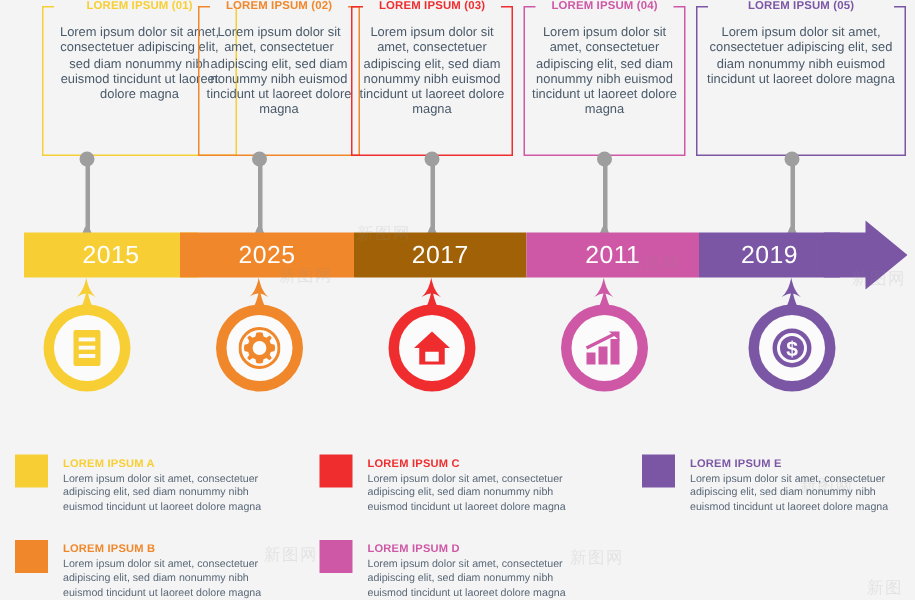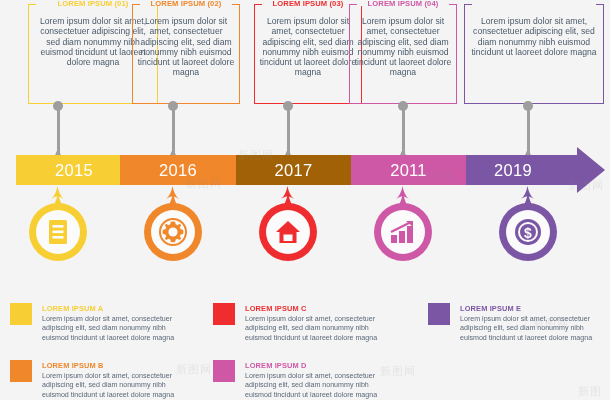--- a/index.html
+++ b/index.html
@@ -154,35 +154,36 @@
      <div class="card-notch"></div>
      <div class="card-title">LOREM IPSUM (01)</div>
      <div class="card-body">Lorem ipsum dolor sit amet, consectetuer adipiscing elit, sed diam nonummy nibh euismod tincidunt ut laoreet dolore magna</div>
       </div>
       <div class="card" style="left: 132px; width: 108px; color: rgb(240, 135, 43);">
         <div class="card-frame"></div>
      <div class="card-notch"></div>
      <div class="card-title">LOREM IPSUM (02)</div>
      <div class="card-body">Lorem ipsum dolor sit amet, consectetuer adipiscing elit, sed diam nonummy nibh euismod tincidunt ut laoreet dolore magna</div>
       </div>
-      <div class="card" style="left: 234px; width: 108px; color: rgb(239, 45, 47); margin-left: 20px;">
+      <div class="card" style="left: 234px; width: 108px; color: rgb(239, 45, 47);">
         <div class="card-frame"></div>
      <div class="card-notch"></div>
      <div class="card-title">LOREM IPSUM (03)</div>
      <div class="card-body">Lorem ipsum dolor sit amet, consectetuer adipiscing elit, sed diam nonummy nibh euismod tincidunt ut laoreet dolore magna</div>
       </div>
       <div class="card" style="left: 349px; width: 108px; color: rgb(206, 88, 166);">
         <div class="card-frame"></div>
      <div class="card-notch"></div>
      <div class="card-title">LOREM IPSUM (04)</div>
      <div class="card-body">Lorem ipsum dolor sit amet, consectetuer adipiscing elit, sed diam nonummy nibh euismod tincidunt ut laoreet dolore magna</div>
       </div>
       <div class="card" style="left: 464px; width: 140px; color: rgb(123, 86, 165);">
         <div class="card-frame"></div>
      <div class="card-notch"></div>
+     <div class="card-title">LOREM IPSUM (05)</div>
      <div class="card-body">Lorem ipsum dolor sit amet, consectetuer adipiscing elit, sed diam nonummy nibh euismod tincidunt ut laoreet dolore magna</div>
       </div>
     </div>
 
   <div id="stems-layer">
       <div class="stem" style="left: 48px; top: 101px; height: 60px;">
         <div class="stem-ball"></div>
      <div class="stem-rod"></div>
      <div class="stem-foot"></div>
       </div>
@@ -206,21 +207,21 @@
      <div class="stem-rod"></div>
      <div class="stem-foot"></div>
       </div>
     </div>
 
   <div id="bar-layer">
       <div class="bar" style="left: 4px; width: 116px; background: rgb(247, 207, 52); margin-left: 12px;">
         <div class="bar-year">2015</div>
       </div>
       <div class="bar" style="left: 120px; width: 116px; background: rgb(240, 135, 43);">
-        <div class="bar-year">2016</div>
+        <div class="bar-year">2025</div>
       </div>
       <div class="bar" style="left: 236px; width: 115px; background: #a16207;">
         <div class="bar-year">2017</div>
       </div>
       <div class="bar" style="left: 351px; width: 115px; background: rgb(206, 88, 166);">
         <div class="bar-year">2011</div>
       </div>
       <div class="bar" style="left: 466px; width: 94px; background: rgb(123, 86, 165);">
         <div class="bar-year">2019</div>
       </div>

